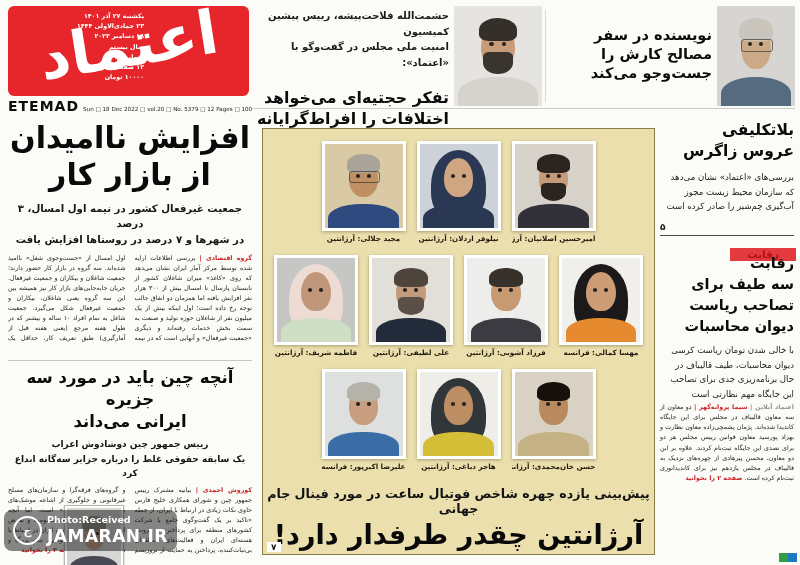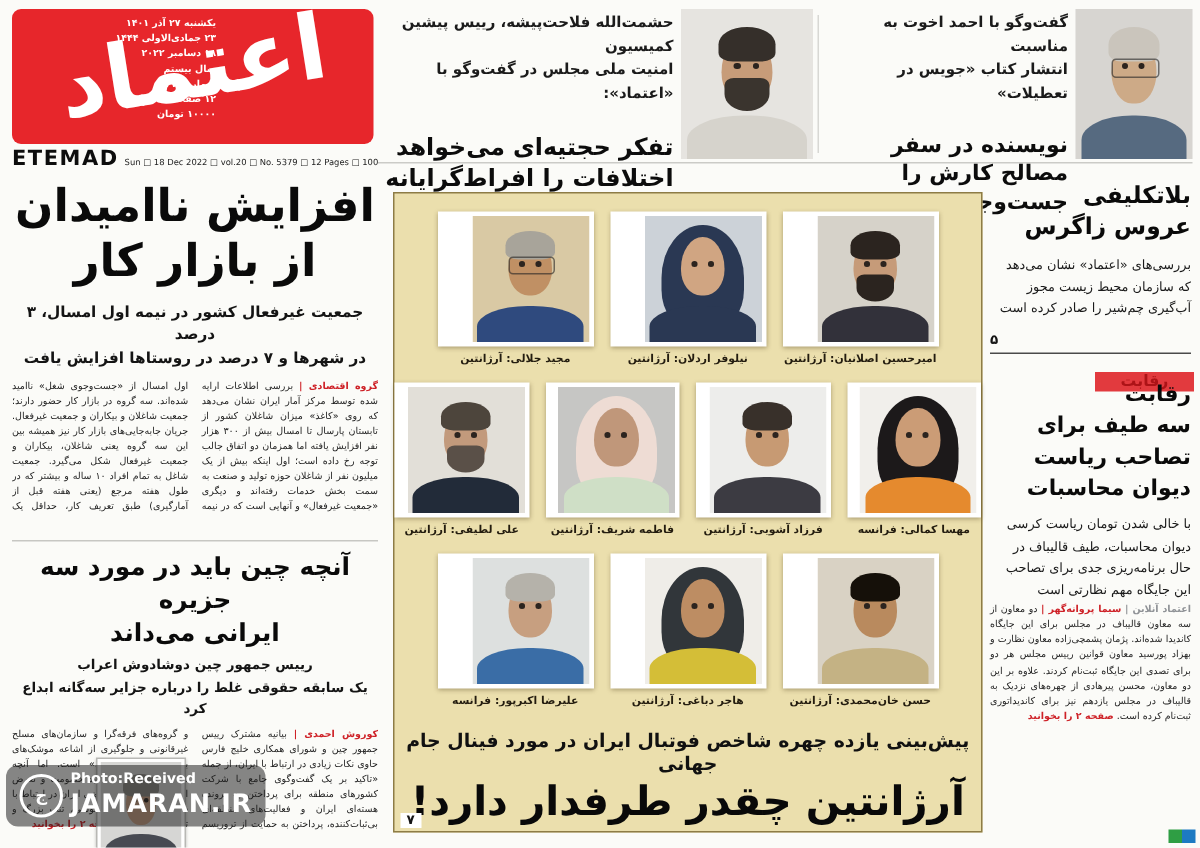--- a/index.html
+++ b/index.html
@@ -55,21 +55,21 @@
   #watermark{position:absolute;left:4px;top:510px;display:flex;align-items:center;gap:5px;
     background:rgba(25,25,25,.52);border-radius:8px;padding:4px 9px;color:#fff;z-index:6;direction:ltr;}
   .wm-circle{width:25px;height:25px;border:2px solid #fff;border-radius:50%;display:flex;
     align-items:center;justify-content:center;font-size:11px;font-weight:bold;flex:0 0 auto;}
   .wm-l1{font-size:9.5px;font-weight:bold;line-height:1.25;}
   .wm-l2{font-size:17px;font-weight:bold;letter-spacing:.5px;line-height:1.25;}
   
   #panel{position:absolute;left:262px;top:128px;width:393px;height:427px;box-sizing:border-box;
     background:#ebdfad;border:1.5px solid #8d7c46;direction:rtl;}
   .grid-row{display:flex;flex-direction:row-reverse;justify-content:center;gap:11px;margin-top:12px;}
-  .fig{width:104px;}
+  .fig{width:84px;}
   .frame{background:#fff;padding:3px;box-shadow:0 1px 3px rgba(70,55,20,.4);}
   .ph{width:78px;height:84px;position:relative;overflow:hidden;}
   .cap{font-size:7.2px;font-weight:bold;text-align:center;margin-top:3px;color:#231c0f;
     white-space:nowrap;overflow:hidden;}
   .panel-kicker{font-size:12.6px;font-weight:bold;text-align:center;margin-top:15px;color:#111;}
   .panel-headline{font-size:27px;font-weight:900;text-align:center;margin-top:3px;color:#090909;}
   .page7{position:absolute;left:4px;bottom:2px;background:#fff;padding:0 4px;font-size:9px;font-weight:bold;}
   
   #right-col{position:absolute;left:660px;top:120px;width:134px;direction:rtl;text-align:right;}
   .h3{font-size:15.5px;font-weight:900;line-height:1.38;white-space:pre-line;color:#0a0a0a;}
@@ -132,22 +132,20 @@
         <div class="av-eye l"></div>
         <div class="av-eye r"></div>
         <div class="av-beard" style="background: rgb(58, 52, 46);"></div>
         <div class="av-shoulders" style="background: rgb(214, 211, 204);"></div>
       </div>
     </div>
 </div>
 
 <div id="top-right" class="topblock">
   <div class="txt">
-    <div class="kicker">گفت‌وگو با احمد اخوت به مناسبت
-انتشار کتاب «جویس در تعطیلات»</div>
     <div class="tophead">نویسنده در سفر
 مصالح کارش را
 جست‌وجو می‌کند</div>
   </div>
   <div class="photo-box">
       <div class="avatar" style="background: rgb(215, 213, 209);">
         <div class="av-head" style="background: rgb(205, 170, 135);"></div>
         <div class="av-hair" style="background: rgb(202, 197, 188);"></div>
         <div class="av-eye l"></div>
         <div class="av-eye r"></div>
@@ -239,49 +237,49 @@
               </div>
             </div>
           </div>
           <div class="cap">امیرحسین اصلانیان: آرژانتین</div>
         </div>
       </div>
       <div class="grid-row">
         <div class="fig">
           <div class="frame">
             <div class="ph">
+              <div class="avatar" style="background: rgb(198, 198, 196);">
+                <div class="av-hood" style="background: rgb(238, 220, 212);"></div>
+                <div class="av-head" style="background: rgb(192, 151, 122);"></div>
+                <div class="av-eye l"></div>
+                <div class="av-eye r"></div>
+                <div class="av-shoulders" style="background: rgb(207, 223, 198);"></div>
+              </div>
+            </div>
+          </div>
+          <div class="cap">فاطمه شریف: آرژانتین</div>
+        </div>
+        <div class="fig">
+          <div class="frame">
+            <div class="ph">
               <div class="avatar" style="background: rgb(226, 223, 216);">
                 <div class="av-head" style="background: rgb(194, 154, 124);"></div>
                 <div class="av-hair" style="background: rgb(77, 69, 60);"></div>
                 <div class="av-eye l"></div>
                 <div class="av-eye r"></div>
                 <div class="av-beard" style="background: rgb(90, 80, 72);"></div>
                 <div class="av-shoulders" style="background: rgb(34, 43, 57);"></div>
               </div>
             </div>
           </div>
           <div class="cap">علی لطیفی: آرژانتین</div>
         </div>
         <div class="fig">
           <div class="frame">
             <div class="ph">
-              <div class="avatar" style="background: rgb(198, 198, 196);">
-                <div class="av-hood" style="background: rgb(238, 220, 212);"></div>
-                <div class="av-head" style="background: rgb(192, 151, 122);"></div>
-                <div class="av-eye l"></div>
-                <div class="av-eye r"></div>
-                <div class="av-shoulders" style="background: rgb(207, 223, 198);"></div>
-              </div>
-            </div>
-          </div>
-          <div class="cap">فاطمه شریف: آرژانتین</div>
-        </div>
-        <div class="fig">
-          <div class="frame">
-            <div class="ph">
               <div class="avatar" style="background: rgb(237, 237, 235);">
                 <div class="av-head" style="background: rgb(199, 154, 115);"></div>
                 <div class="av-hair" style="background: rgb(56, 48, 42);"></div>
                 <div class="av-eye l"></div>
                 <div class="av-eye r"></div>
                 <div class="av-shoulders" style="background: rgb(60, 59, 66);"></div>
               </div>
             </div>
           </div>
           <div class="cap">فرزاد آشوبی: آرژانتین</div>
@@ -339,21 +337,21 @@
                 <div class="av-eye l"></div>
                 <div class="av-eye r"></div>
                 <div class="av-shoulders" style="background: rgb(196, 178, 132);"></div>
               </div>
             </div>
           </div>
           <div class="cap">حسن خان‌محمدی: آرژانتین</div>
         </div>
       </div>
     </div>
-  <div class="panel-kicker">پیش‌بینی یازده چهره شاخص فوتبال ایران در مورد فینال جام جهانی</div>
+  <div class="panel-kicker">پیش‌بینی یازده چهره شاخص فوتبال ساعت در مورد فینال جام جهانی</div>
   <div class="panel-headline">آرژانتین چقدر طرفدار دارد!</div>
   <div class="page7">۷</div>
 </div>
 
 <div id="right-col">
   <div class="h3">بلاتکلیفی
 عروس زاگرس</div>
   <div class="r1-body">بررسی‌های «اعتماد» نشان می‌دهد که سازمان محیط زیست مجوز آب‌گیری چم‌شیر را صادر کرده است</div>
   <div class="r1-page">۵</div>
   <div class="r2">

